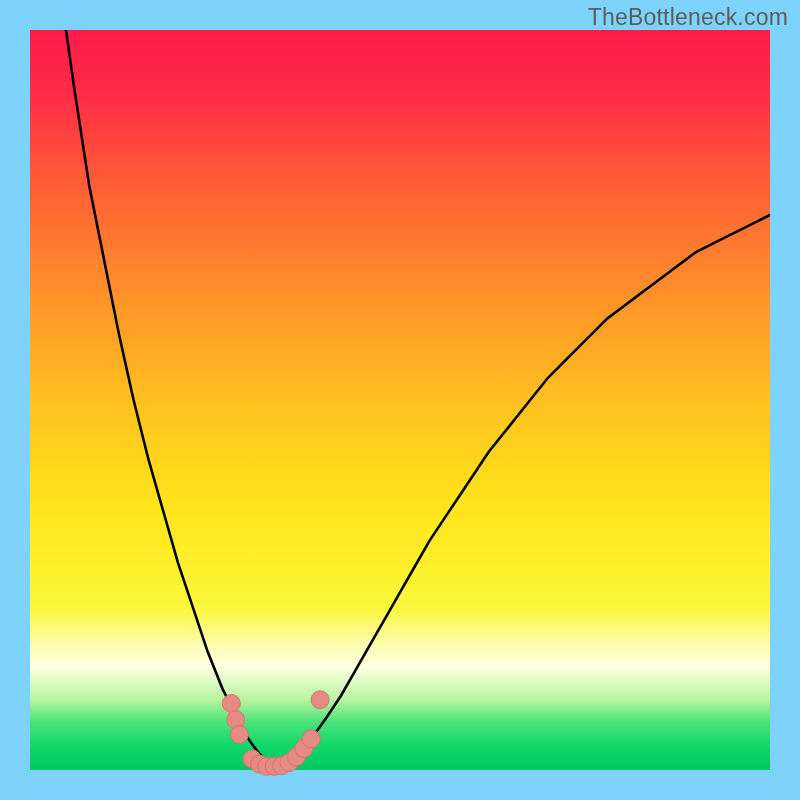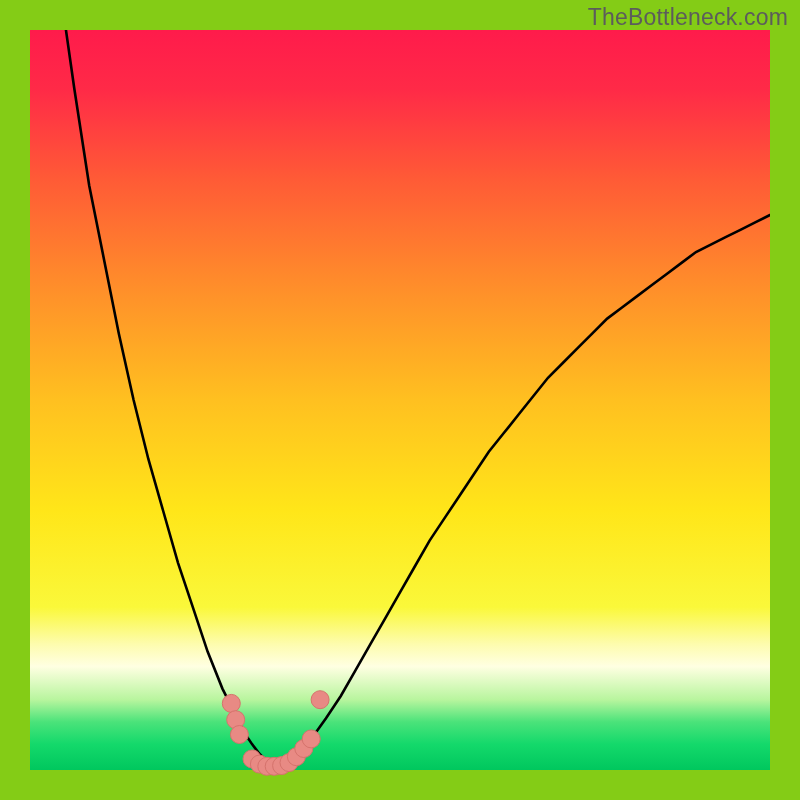--- a/index.html
+++ b/index.html
@@ -8,21 +8,21 @@
     width: 800px;
     height: 800px;
     overflow: hidden;
     background: #000;
     font-family: Arial, Helvetica, sans-serif;
   }
   .frame {
     position: relative;
     width: 800px;
     height: 800px;
-    background: #84cc16;
+    background: #7dd3fc;
   }
   .watermark {
     position: absolute;
     top: 4px;
     right: 12px;
     color: #5c5c5c;
     font-size: 23px;
     font-weight: 400;
     letter-spacing: 0.2px;
     z-index: 10;

